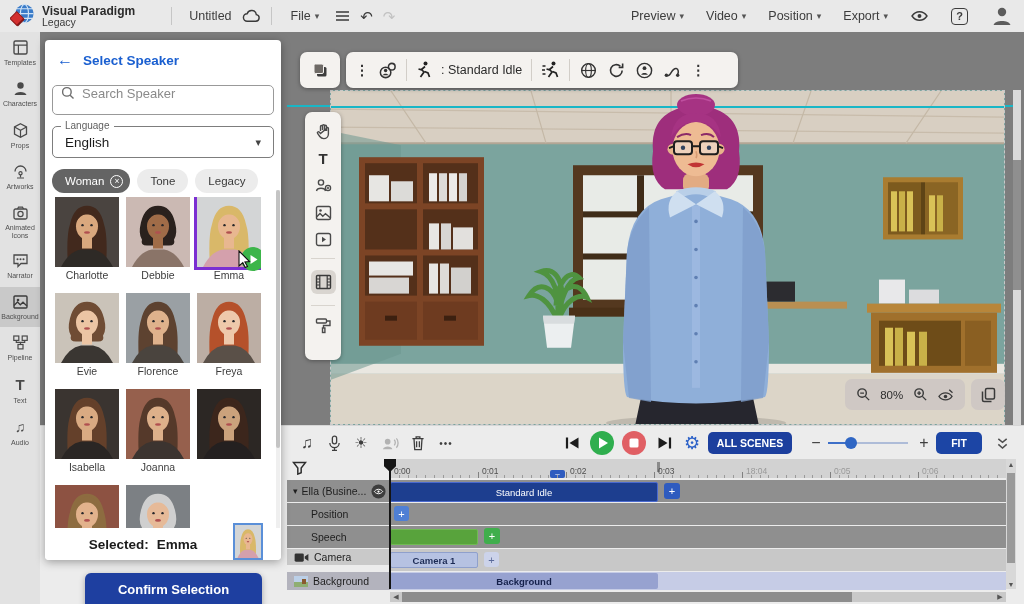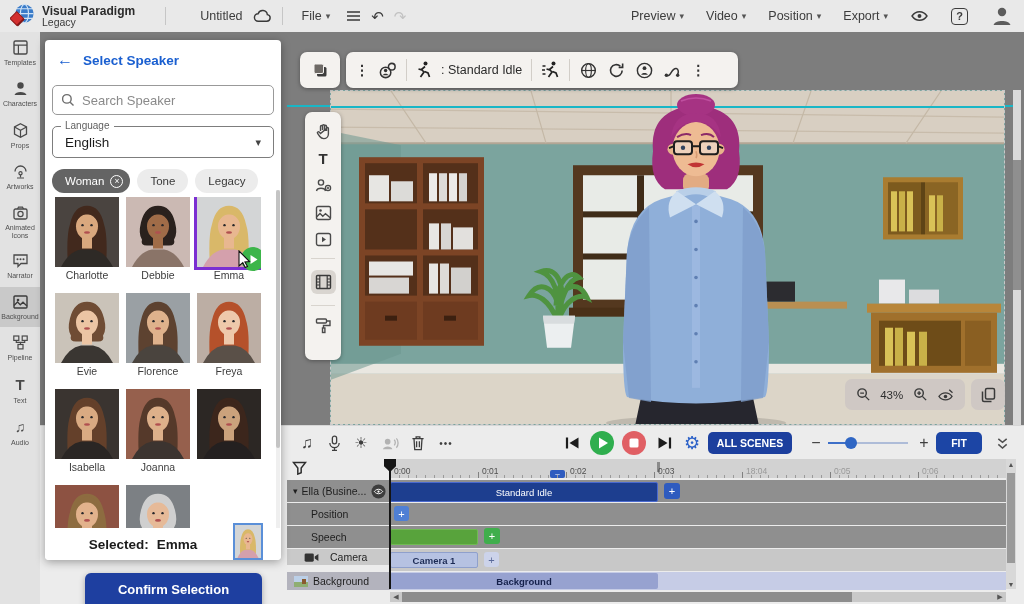--- a/index.html
+++ b/index.html
@@ -2,21 +2,21 @@
 <html><head>
 <meta charset="utf-8">
 <style>
   *{box-sizing:border-box;margin:0;padding:0}
   html,body{width:1024px;height:604px;overflow:hidden;font-family:"Liberation Sans",sans-serif;background:#e9e9e9;position:relative}
   .abs{position:absolute}
   svg{display:block}
   
   #topbar{left:0;top:0;width:1024px;height:32px;background:#e9e9e9;display:flex;align-items:center;padding:0 10px;z-index:20}
   .tb-left{display:flex;align-items:center;gap:10px}
-  .brand{display:flex;align-items:center;gap:5px;margin-right:20px}
+  .brand{display:flex;align-items:center;gap:5px;margin-right:26px}
   .brand-txt{line-height:1}
   .brand-l1{font-size:12px;font-weight:bold;color:#2b2b2b}
   .brand-l2{font-size:10.5px;color:#3a3a3a}
   .vdiv{width:1px;height:18px;background:#c6c6c6}
   .menu-item{display:inline-flex;align-items:center;gap:4px;font-size:12.5px;color:#3c3c3c;cursor:pointer}
   .caret{font-size:9px;color:#555}
   .glyph-btn{font-size:15px;color:#3a3a3a;cursor:pointer;line-height:1}
   .glyph-btn.disabled{color:#c2c2c2}
   .tb-right{margin-left:auto;display:flex;align-items:center;gap:22px}
   .tb-ico{display:flex;align-items:center;cursor:pointer}
@@ -58,21 +58,21 @@
   .clip{position:absolute;border-radius:2px;display:flex;align-items:center;justify-content:center;font-size:9.5px;cursor:pointer}
   .addbtn{position:absolute;border-radius:3px;color:#fff;display:flex;align-items:center;justify-content:center;font-size:11px;cursor:pointer}
   #playhead-line{position:absolute;left:349px;top:33px;width:2px;height:130px;background:#141414;z-index:8}
   #playhead-head{position:absolute;left:344px;top:33px;width:12px;height:13px;background:#141414;z-index:8;clip-path:polygon(0 0,100% 0,100% 55%,50% 100%,0 55%)}
   .scroll-arrow{position:absolute;font-size:7px;color:#555;display:flex;align-items:center;justify-content:center}
   
   #panel{left:45px;top:40px;width:236px;height:520px;background:#fff;border-radius:4px;box-shadow:0 2px 10px rgba(0,0,0,.35);z-index:30;overflow:hidden}
   .p-title-row{position:absolute;left:12px;top:12px;display:flex;align-items:center;gap:10px}
   .back-arrow{color:#1a5fd0;font-size:16px;font-weight:bold;cursor:pointer;line-height:1}
   .p-title{color:#1a5fd0;font-size:13.5px;font-weight:bold}
-  #search-box{position:absolute;left:7px;top:45px;width:222px;height:30px;border:1px solid #999;border-radius:5px;display:flex;align-items:center;padding:0 8px;gap:7px;background:#fff}
+  #search-box{position:absolute;left:7px;top:45px;width:222px;height:30px;border:1px solid #999;border-radius:5px;display:flex;align-items:flex-start;padding:0 8px;gap:7px;background:#fff}
   #search-box input{border:0;outline:0;flex:1;font-size:13px;font-family:"Liberation Sans",sans-serif;color:#222;background:transparent}
   #search-box input::placeholder{color:#8a8a8a}
   #lang-box{position:absolute;left:7px;top:86px;width:222px;height:32px;border:1px solid#7d7d7d;border-radius:5px;background:#fff;display:flex;align-items:center;padding:0 12px;cursor:pointer}
   .lang-label{position:absolute;top:-7px;left:8px;background:#fff;padding:0 4px;font-size:10px;color:#5f5f5f}
   .lang-val{font-size:13.5px;color:#1b1b1b;flex:1}
   #chips{position:absolute;left:7px;top:129px;display:flex;gap:7px}
   .chip{height:24px;border-radius:12px;display:flex;align-items:center;font-size:11.5px;cursor:pointer;padding:0 13px}
   .chip.active{background:#646464;color:#fff;padding-right:7px}
   .chip.plain{background:#ececec;color:#3a3a3a}
   .chip-x{width:13px;height:13px;border:1.2px solid #fff;border-radius:50%;display:flex;align-items:center;justify-content:center;font-size:8.5px;margin-left:6px;line-height:1}
@@ -102,21 +102,21 @@
         <path d="M5.5 11h19M7 6h16M7 16h16" stroke="#cfe2f5" stroke-width="1.2" fill="none"></path>
         <rect x="3.2" y="12.2" width="10" height="10" transform="rotate(45 8.2 17.2)" fill="#7a1515"></rect>
         <rect x="2" y="11" width="10" height="10" transform="rotate(45 7 16)" fill="#d32f2f" stroke="#8e1b1b"></rect>
       </svg>
       <div class="brand-txt">
         <div class="brand-l1">Visual Paradigm</div>
         <div class="brand-l2">Legacy</div>
       </div>
     </div>
     <div class="vdiv"></div>
-    <span class="menu-item" style="margin-left:24px">
+    <span class="menu-item" style="margin-left:7px">
         <span>Untitled</span>
       </span>
     <span class="tb-ico">
       <svg width="19" height="14" viewBox="0 0 20 14">
           <path d="M5.5 12.5h9a3.5 3.5 0 0 0 .6-6.95A5 5 0 0 0 5.4 4.6 3.9 3.9 0 0 0 5.5 12.5z" fill="none" stroke="#3a3a3a" stroke-width="1.5"></path>
         </svg>
     </span>
     <div class="vdiv"></div>
     <span class="menu-item" style="margin-left:9px">
       <span>File</span>
@@ -494,21 +494,21 @@
     </span>
   </div>
 
   <div id="zoom-pill" class="abs">
     <span class="ico-btn">
       <svg width="15" height="15" viewBox="0 0 16 16">
           <circle cx="6.5" cy="6.5" r="4.5" fill="none" stroke="#3a3a3a" stroke-width="1.5"></circle>
           <path d="M10 10l4 4M4.5 6.5h4" stroke="#3a3a3a" stroke-width="1.5"></path>
         </svg>
     </span>
-    <span class="zoom-val">43%</span>
+    <span class="zoom-val">80%</span>
     <span class="ico-btn">
       <svg width="15" height="15" viewBox="0 0 16 16">
           <circle cx="6.5" cy="6.5" r="4.5" fill="none" stroke="#3a3a3a" stroke-width="1.5"></circle>
           <path d="M10 10l4 4M4.5 6.5h4M6.5 4.5v4" stroke="#3a3a3a" stroke-width="1.5"></path>
         </svg>
     </span>
     <span class="ico-btn">
       <svg width="17" height="14" viewBox="0 0 18 15">
           <path d="M2 9s2.6-3.8 7-3.8S16 9 16 9s-2.6 3.8-7 3.8S2 9 2 9z" fill="none" stroke="#3a3a3a" stroke-width="1.4"></path>
           <circle cx="9" cy="9" r="1.9" fill="#3a3a3a"></circle>
@@ -705,21 +705,21 @@
           <circle cx="8" cy="8" r="1.2" fill="#fff"></circle>
         </svg>
     </span>
   </div>
   <div class="tlabel" style="top:77px;height:22px;background:#8f8f8f;padding-left:24px">
       <span>Position</span>
     </div>
   <div class="tlabel" style="top:100px;height:22px;background:#8f8f8f;padding-left:24px">
       <span>Speech</span>
     </div>
-  <div class="tlabel" style="top:123px;height:16px;background:#c9c9c9;padding-left:17px;gap:11px">
+  <div class="tlabel" style="top:123px;height:16px;background:#c9c9c9;padding-left:7px;gap:5px">
     <span>
         <svg width="15" height="11" viewBox="0 0 16 12">
           <rect x="0.5" y="1.5" width="10" height="9" rx="1.5" fill="#333"></rect>
           <path d="M11.5 5l4-2.8v7.6L11.5 7z" fill="#333"></path>
         </svg>
       </span>
     <span>Camera</span>
   </div>
   <div class="tlabel" style="top:146px;height:18px;background:#b3b3bd;padding-left:7px;gap:5px">
     <span>

